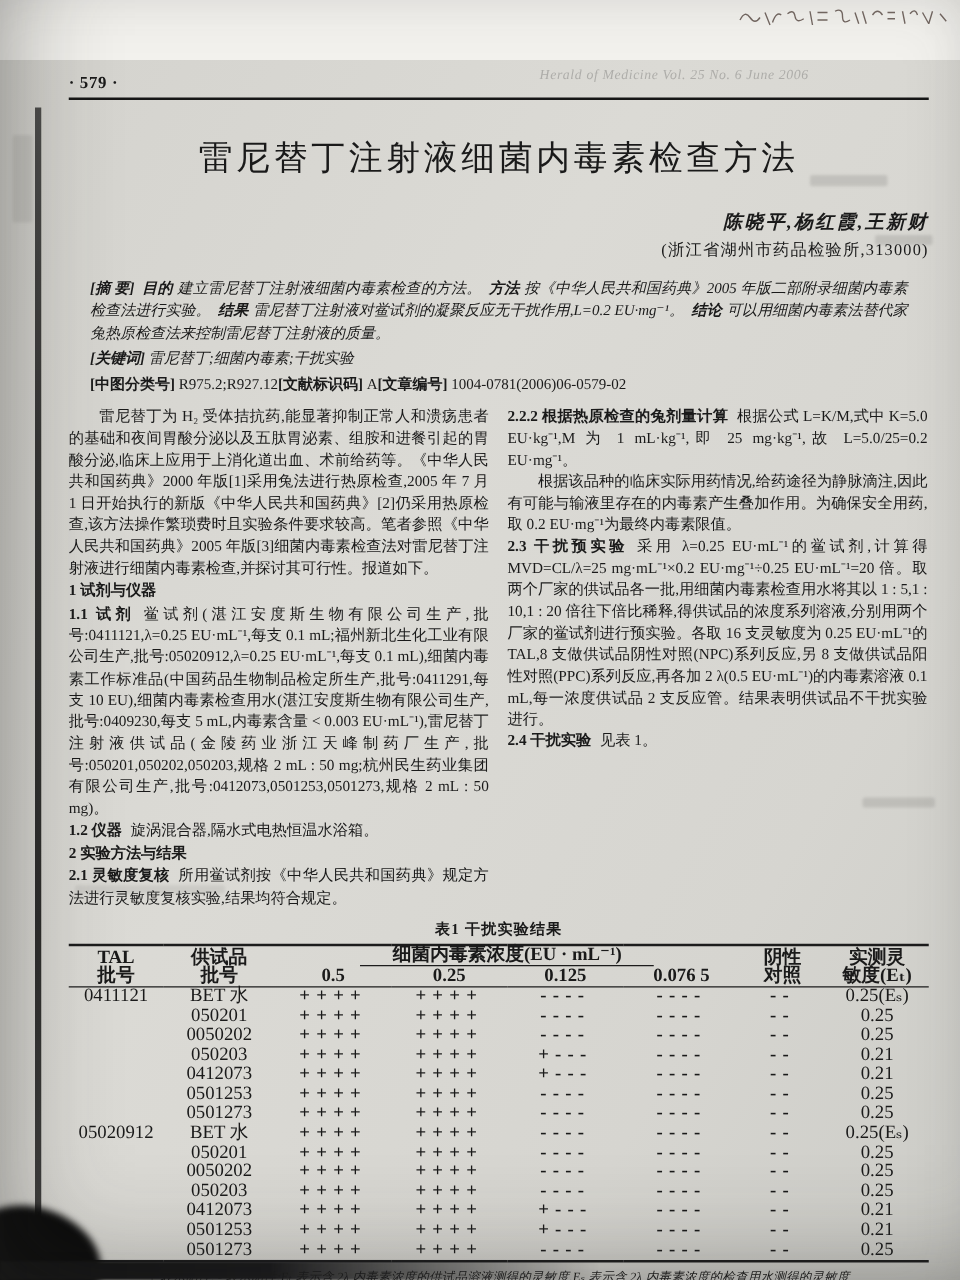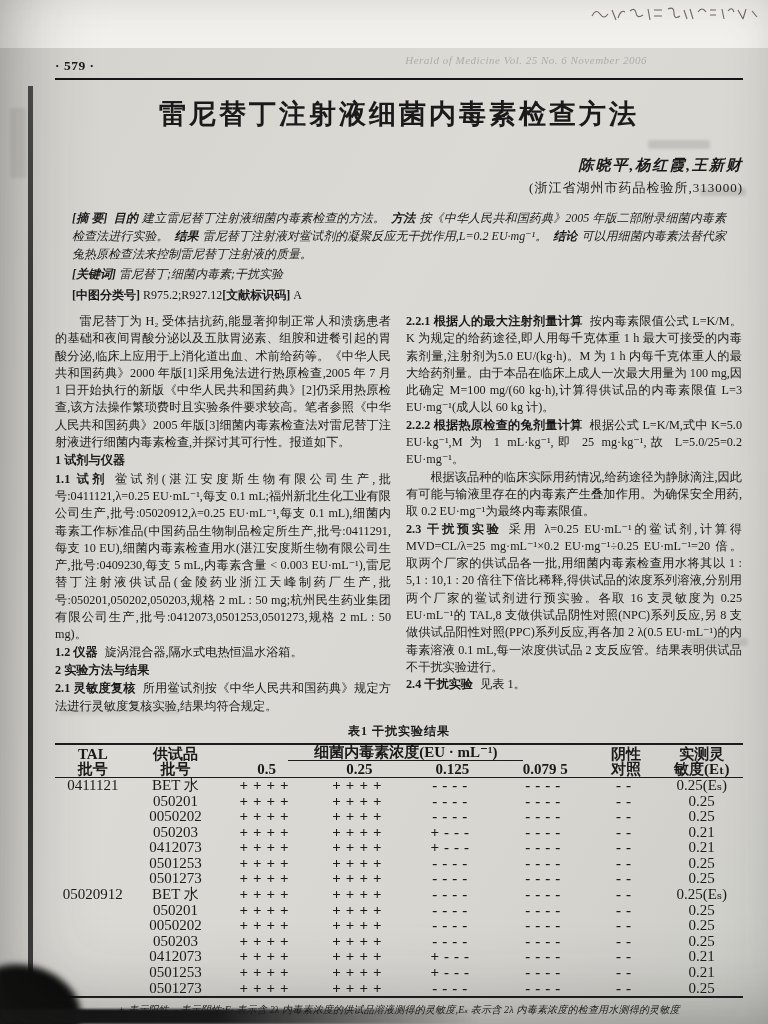--- a/index.html
+++ b/index.html
@@ -23,34 +23,34 @@
   .bleed{position:absolute;background:#8d8c88;opacity:.30;filter:blur(1.4px);border-radius:2px;}
   .handwriting{position:absolute;top:4px;left:588px;width:172px;height:20px;}
 
   .content{position:absolute;left:55px;top:58px;width:688px;}
   .header-row{position:relative;display:flex;justify-content:space-between;align-items:baseline;
     font-size:13.5px;font-weight:bold;letter-spacing:.5px;}
   .running-head-en{position:absolute;right:96px;top:-4px;font-weight:normal;font-size:11px;
     color:rgba(70,70,68,.30);letter-spacing:.5px;font-style:italic;}
   .header-rule{border-top:2.4px solid #161616;margin-top:4px;}
 
-  .title{margin:16px 0 0 0;text-align:center;font-size:27px;font-weight:bold;letter-spacing:3px;}
+  .title{margin:28px 0 0 0;text-align:center;font-size:27px;font-weight:normal;letter-spacing:3px;}
   .authors{margin-top:24px;text-align:right;font-size:15px;font-style:italic;font-weight:bold;letter-spacing:2px;}
   .affiliation{margin-top:4px;text-align:right;font-size:13px;letter-spacing:1px;}
 
   .front-matter{margin-top:12px;padding:0 17px;font-size:12px;line-height:18px;text-align:justify;font-style:italic;}
   .front-matter b{font-style:italic;}
   .seg-label{font-weight:bold;margin:0 4px 0 6px;}
   .kw-line{margin-top:2px;}
   .meta-line{display:flex;margin-top:3px;font-style:normal;}
   .meta-line b{font-style:normal;}
 
   .columns{margin-top:9px;display:flex;gap:15px;}
   .col{width:336px;font-size:12.2px;line-height:17.3px;text-align:justify;}
-  .col p{margin:0;}
+  .col p{margin:0;font-family:Liberation Serif, serif;}
   .col p.indent{text-indent:2em;}
   .col p.heading{font-weight:bold;margin:1px 0;}
   .col b.lead{margin-right:7px;}
 
   .table-block{margin-top:8px;}
   .tbl-caption{text-align:center;font-weight:bold;font-size:12px;margin-bottom:3px;letter-spacing:1px;}
   table{width:100%;border-collapse:collapse;font-size:15px;
     border-top:2.2px solid #1c1c1c;border-bottom:2.2px solid #1c1c1c;}
   thead{border-bottom:1.6px solid #1c1c1c;}
   th{font-weight:bold;padding:1px 0;text-align:center;line-height:13px;vertical-align:bottom;}
@@ -73,54 +73,54 @@
   <div class="bleed" style="left:648px;top:92px;width:62px;height:9px;"></div>
   <div class="bleed" style="left:10px;top:60px;width:16px;height:70px;opacity:.2;"></div>
   <div class="bleed" style="left:700px;top:140px;width:46px;height:8px;"></div>
   <div class="bleed" style="left:690px;top:590px;width:58px;height:8px;"></div>
   <div class="bleed" style="left:60px;top:660px;width:120px;height:7px;opacity:.18;"></div>
 </div>
 
 <div class="content">
 
   <div class="header-row">
-    <span class="running-head-en">Herald of Medicine Vol. 25 No. 6 November 2006</span>
+    <span class="running-head-en">Herald of Medicine Vol. 25 No. 6 June 2006</span>
     <span>· 579 ·</span>
   </div>
   <div class="header-rule"></div>
 
   <h1 class="title">雷尼替丁注射液细菌内毒素检查方法</h1>
   <div class="authors">陈晓平,杨红霞,王新财</div>
   <div class="affiliation">(浙江省湖州市药品检验所,313000)</div>
 
   <div class="front-matter">
     <div>
       <b>[摘  要]</b><span id="abstract-segs"><b class="seg-label">目的</b>建立雷尼替丁注射液细菌内毒素检查的方法。<b class="seg-label">方法</b>按《中华人民共和国药典》2005 年版二部附录细菌内毒素检查法进行实验。<b class="seg-label">结果</b>雷尼替丁注射液对鲎试剂的凝聚反应无干扰作用,L=0.2 EU·mg⁻¹。<b class="seg-label">结论</b>可以用细菌内毒素法替代家兔热原检查法来控制雷尼替丁注射液的质量。</span>
     </div>
     <div class="kw-line">
       <b>[关键词]</b>
       <span>雷尼替丁;细菌内毒素;干扰实验</span>
     </div>
     <div class="meta-line">
       <span><b>[中图分类号]</b> <span>R975.2;R927.12</span></span>
       <span><b>[文献标识码]</b> <span>A</span></span>
+      <span><b>[文章编号]</b> <span>1004-0781(2006)06-0579-02</span></span>
     </div>
   </div>
 
   <div class="columns">
     <div class="col" id="col-left">
         <p class="indent">雷尼替丁为 H₂ 受体拮抗药,能显著抑制正常人和溃疡患者的基础和夜间胃酸分泌以及五肽胃泌素、组胺和进餐引起的胃酸分泌,临床上应用于上消化道出血、术前给药等。《中华人民共和国药典》2000 年版[1]采用兔法进行热原检查,2005 年 7 月 1 日开始执行的新版《中华人民共和国药典》[2]仍采用热原检查,该方法操作繁琐费时且实验条件要求较高。笔者参照《中华人民共和国药典》2005 年版[3]细菌内毒素检查法对雷尼替丁注射液进行细菌内毒素检查,并探讨其可行性。报道如下。</p>
         <p class="heading">1  试剂与仪器</p>
         <p class=""><b class="lead">1.1  试剂</b>鲎试剂(湛江安度斯生物有限公司生产,批号:0411121,λ=0.25 EU·mL⁻¹,每支 0.1 mL;福州新北生化工业有限公司生产,批号:05020912,λ=0.25 EU·mL⁻¹,每支 0.1 mL),细菌内毒素工作标准品(中国药品生物制品检定所生产,批号:0411291,每支 10 EU),细菌内毒素检查用水(湛江安度斯生物有限公司生产,批号:0409230,每支 5 mL,内毒素含量 &lt; 0.003 EU·mL⁻¹),雷尼替丁注射液供试品(金陵药业浙江天峰制药厂生产,批号:050201,050202,050203,规格 2 mL : 50 mg;杭州民生药业集团有限公司生产,批号:0412073,0501253,0501273,规格 2 mL : 50 mg)。</p>
         <p class=""><b class="lead">1.2  仪器</b>旋涡混合器,隔水式电热恒温水浴箱。</p>
         <p class="heading">2  实验方法与结果</p>
         <p class=""><b class="lead">2.1  灵敏度复核</b>所用鲎试剂按《中华人民共和国药典》规定方法进行灵敏度复核实验,结果均符合规定。</p>
       </div>
     <div class="col" id="col-right">
-        <p class=""><b class="lead">2.2.1  根据人的最大注射剂量计算</b>按内毒素限值公式 L=K/M。K 为规定的给药途径,即人用每千克体重 1 h 最大可接受的内毒素剂量,注射剂为5.0 EU/(kg·h)。M 为 1 h 内每千克体重人的最大给药剂量。由于本品在临床上成人一次最大用量为 100 mg,因此确定 M=100 mg/(60 kg·h),计算得供试品的内毒素限值 L=3 EU·mg⁻¹(成人以 60 kg 计)。</p>
         <p class=""><b class="lead">2.2.2  根据热原检查的兔剂量计算</b>根据公式 L=K/M,式中 K=5.0 EU·kg⁻¹,M 为 1 mL·kg⁻¹,即 25 mg·kg⁻¹,故 L=5.0/25=0.2 EU·mg⁻¹。</p>
         <p class="indent">根据该品种的临床实际用药情况,给药途径为静脉滴注,因此有可能与输液里存在的内毒素产生叠加作用。为确保安全用药,取 0.2 EU·mg⁻¹为最终内毒素限值。</p>
         <p class=""><b class="lead">2.3  干扰预实验</b>采用 λ=0.25 EU·mL⁻¹的鲎试剂,计算得 MVD=CL/λ=25 mg·mL⁻¹×0.2 EU·mg⁻¹÷0.25 EU·mL⁻¹=20 倍。取两个厂家的供试品各一批,用细菌内毒素检查用水将其以 1 : 5,1 : 10,1 : 20 倍往下倍比稀释,得供试品的浓度系列溶液,分别用两个厂家的鲎试剂进行预实验。各取 16 支灵敏度为 0.25 EU·mL⁻¹的 TAL,8 支做供试品阴性对照(NPC)系列反应,另 8 支做供试品阳性对照(PPC)系列反应,再各加 2 λ(0.5 EU·mL⁻¹)的内毒素溶液 0.1 mL,每一浓度供试品 2 支反应管。结果表明供试品不干扰实验进行。</p>
         <p class=""><b class="lead">2.4  干扰实验</b>见表 1。</p>
       </div>
   </div>
 
   <div class="table-block">
     <div class="tbl-caption">表1  干扰实验结果</div>
     <table>
@@ -141,21 +141,21 @@
           <th class="conc-group" colspan="4"><span>细菌内毒素浓度(EU · mL⁻¹)</span></th>
           <th>阴性</th>
           <th>实测灵</th>
         </tr>
         <tr>
           <th>批号</th>
           <th>批号</th>
           <th>0.5</th>
           <th>0.25</th>
           <th>0.125</th>
-          <th>0.079 5</th>
+          <th>0.076 5</th>
           <th>对照</th>
           <th>敏度(Eₜ)</th>
         </tr>
       </thead>
       <tbody id="tbl-body">
           <tr>
             <td>0411121</td>
             <td>BET 水</td>
             <td class="pm">++++</td>
             <td class="pm">++++</td>

